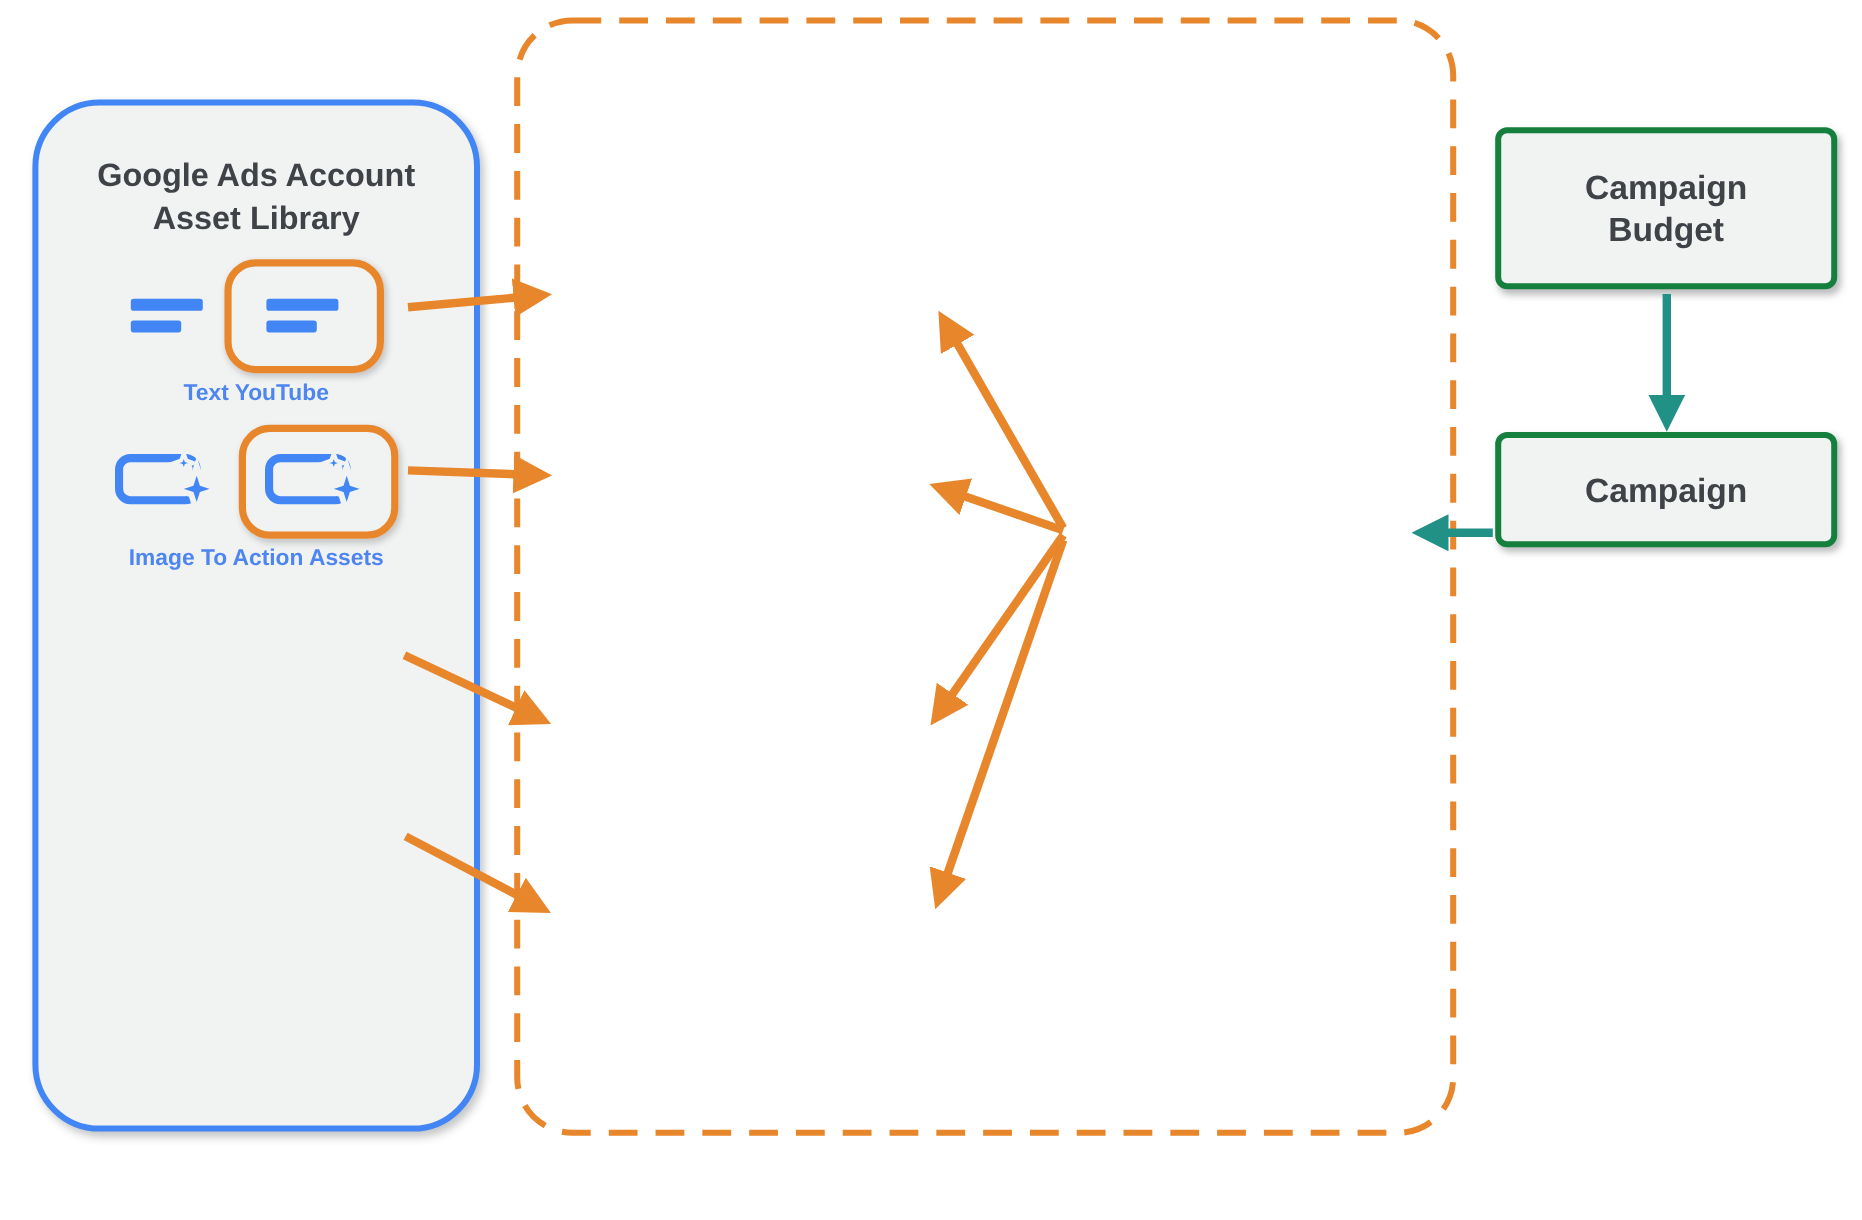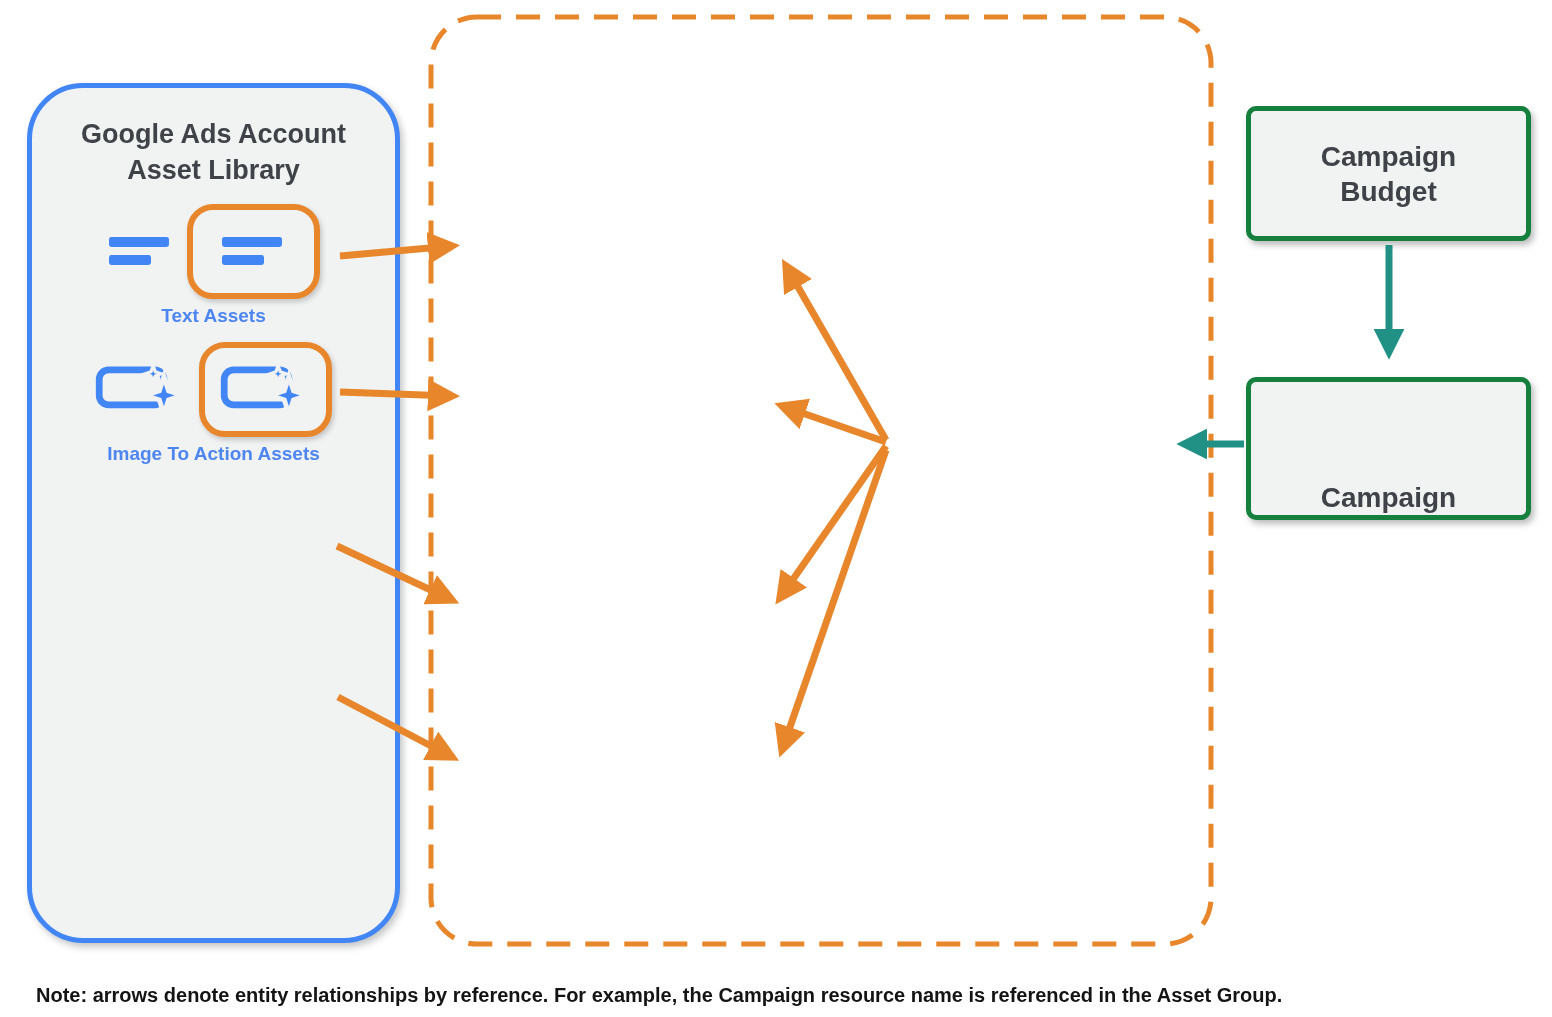--- a/index.html
+++ b/index.html
@@ -10,21 +10,21 @@
   .overlay{position:absolute;left:0;top:0;width:1552px;height:1017px;z-index:6;pointer-events:none;}
 
   
   .panel{
     position:absolute;left:27px;top:83px;width:373px;height:860px;z-index:2;
     background:#F1F2F2;border:5px solid #4285F4;border-radius:56px;
     box-shadow:3px 4px 7px rgba(60,64,67,.30);box-sizing:border-box;
     display:flex;flex-direction:column;align-items:center;
   }
   .panel-title{
-    margin-top:28px;width:310px;text-align:center;
+    margin-top:40px;width:310px;text-align:center;
     font-size:27px;font-weight:700;color:#3F4348;line-height:1.35;
   }
   .section{display:flex;flex-direction:column;align-items:center;margin-top:15px;}
   .icon-row{display:flex;align-items:center;gap:12px;height:96px;}
   .hl{
     width:133px;height:95px;box-sizing:border-box;border:6px solid #E8862B;border-radius:26px;
     display:flex;align-items:center;justify-content:center;
     box-shadow:2px 3px 5px rgba(60,64,67,.25);
   }
   .section-label{
@@ -101,21 +101,21 @@
           <rect x="1" y="4" width="30" height="5" rx="1.2" fill="#4285F4"></rect>
           <rect x="1" y="13" width="21" height="5" rx="1.2" fill="#4285F4"></rect>
         </svg>
         <div class="hl">
           <svg width="68" height="46" viewBox="0 0 34 23">
             <rect x="1" y="4" width="30" height="5" rx="1.2" fill="#4285F4"></rect>
             <rect x="1" y="13" width="21" height="5" rx="1.2" fill="#4285F4"></rect>
           </svg>
         </div>
       </div>
-      <div class="section-label">Text Assets</div>
+      <div class="section-label">Text YouTube</div>
     </div>
 
 
 
     <div class="section">
       <div class="icon-row">
         <svg width="92" height="62" viewBox="0 0 34 23">
           <rect x="1.5" y="4" width="24" height="13" rx="3.5" fill="none" stroke="#4285F4" stroke-width="2.5"></rect>
           <path d="M25.5 6.5 L27.2 11.8 L32.5 13.5 L27.2 15.2 L25.5 20.5 L23.8 15.2 L18.5 13.5 L23.8 11.8 Z" fill="#4285F4" stroke="#F1F2F2" stroke-width="1.8"></path>
           <path d="M21.5 2.5 L22.3 4.7 L24.5 5.5 L22.3 6.3 L21.5 8.5 L20.7 6.3 L18.5 5.5 L20.7 4.7 Z" fill="#4285F4" stroke="#F1F2F2" stroke-width="1.2"></path>
@@ -154,19 +154,18 @@
 
   <div class="box orange-box" style="left:880px;top:375px;width:274px;height:137px;">
     <span>Asset Group</span>
   </div>
 
   <div class="footnote">Asset Group Assets must combine to meet minimum asset requirements</div>
 
   <div class="box teal-box" style="left:1246px;top:106px;width:285px;height:135px;">
     <span class="wrap-210">Campaign Budget</span>
   </div>
-  <div class="box teal-box" style="left:1246px;top:377px;width:285px;height:143px;align-items:flex-end;">
+  <div class="box teal-box" style="left:1246px;top:360px;width:285px;height:96px;">
     <span>Campaign</span>
   </div>
 
-  <div class="note">Note: arrows denote entity relationships by reference. For example, the Campaign resource name is referenced in the Asset Group.</div>
 
 </div>
 
 </body></html>

